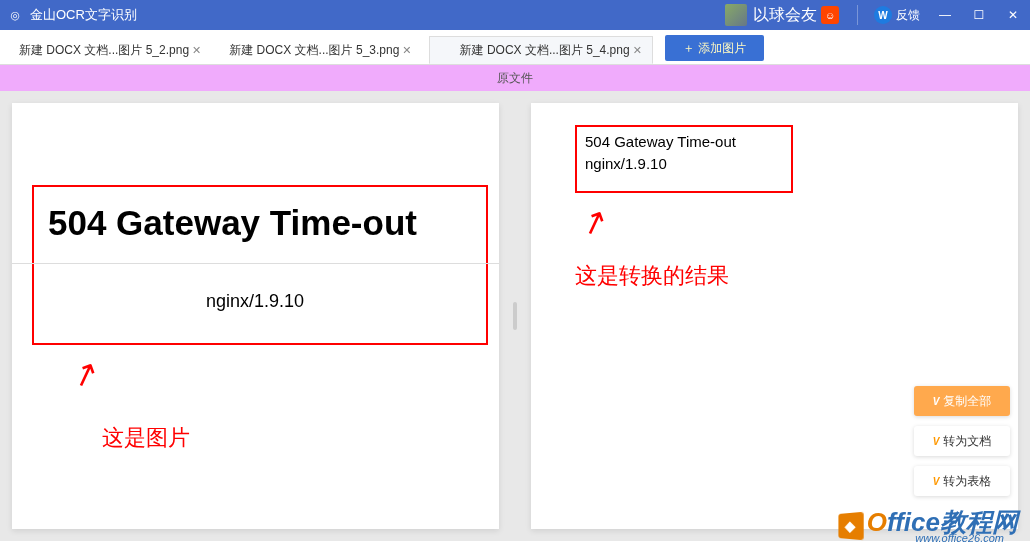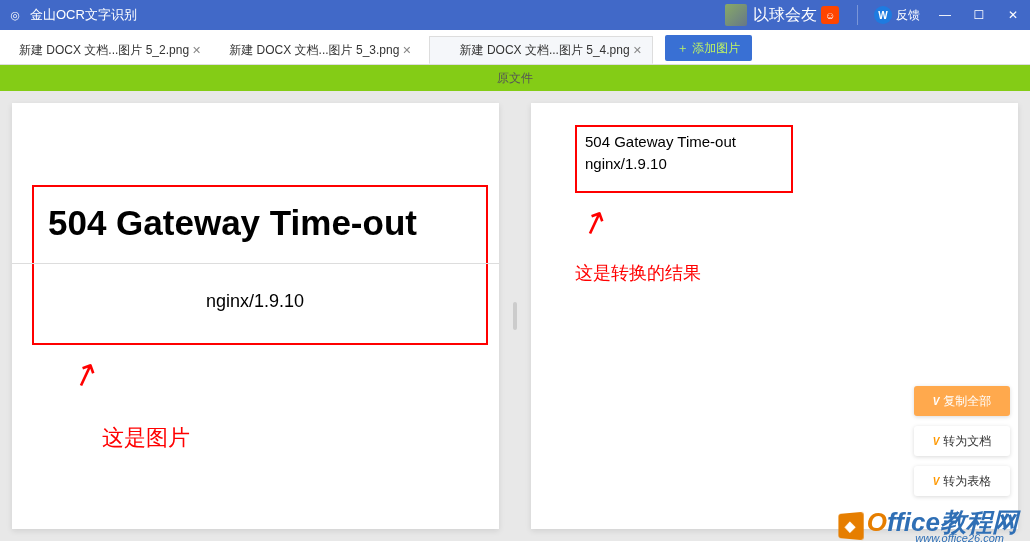--- a/index.html
+++ b/index.html
@@ -15,43 +15,43 @@
     .reddit-icon { width: 18px; height: 18px; border-radius: 3px; background: #ff4500; display: flex; align-items: center; justify-content: center; font-size: 10px; margin-right: 10px; }
     .divider { width: 1px; height: 20px; background: rgba(255,255,255,.3); margin: 0 8px; }
     .feedback { display: flex; align-items: center; gap: 4px; padding: 0 8px; font-size: 12px; }
     .w-icon { width: 18px; height: 18px; border-radius: 50%; background: #1e7be0; display: flex; align-items: center; justify-content: center; font-size: 10px; font-weight: bold; }
     .win-btn { width: 34px; height: 30px; display: flex; align-items: center; justify-content: center; font-size: 12px; cursor: pointer; }
     
     .tabbar { height: 35px; background: #fff; border-bottom: 1px solid #ddd; display: flex; align-items: flex-end; padding: 0 8px; gap: 6px; text-align: center; }
     .tab { height: 28px; padding: 0 10px; display: flex; align-items: center; font-size: 12px; color: #333; cursor: pointer; border: 1px solid transparent; }
     .tab.active { background: #f5f7fa; border: 1px solid #ddd; border-bottom-color: #f5f7fa; padding-left: 30px; }
     .tab-close { margin-left: 3px; color: #888; font-size: 11px; }
-    .add-btn { height: 26px; background: #3970d4; color: #bef264; font-size: 12px; padding: 0 12px; display: flex; align-items: center; border-radius: 2px; cursor: pointer; margin-bottom: 3px; margin-left: 6px; }
+    .add-btn { height: 26px; background: #3970d4; color: #fef9c3; font-size: 12px; padding: 0 18px; display: flex; align-items: center; border-radius: 2px; cursor: pointer; margin-bottom: 3px; margin-left: 6px; }
     
-    .headers { height: 26px; display: flex; background: #84cc16; font-size: 12px; color: #555; }
+    .headers { height: 26px; display: flex; background: #f0abfc; font-size: 12px; color: #555; }
     .headers > div { flex: 1; display: flex; align-items: center; justify-content: center; }
     
     .content { height: 450px; display: flex; background: #e8e8e8; }
     .panel { flex: 1; padding: 12px; position: relative; }
     .page { background: #fff; width: 100%; height: 100%; position: relative; box-shadow: 0 2px 6px rgba(0,0,0,.1); }
     .splitter { width: 8px; background: #e8e8e8; cursor: col-resize; display:flex; align-items:center; justify-content:center; }
     .splitter::after { content:''; width:4px; height:28px; background:#ccc; border-radius:2px; }
     
     .redbox-left { position: absolute; left: 20px; top: 82px; width: 456px; height: 160px; border: 2px solid #ff0000; }
     .gw-title { position: absolute; left: 36px; top: 100px; font-size: 35px; font-weight: bold; font-family: Arial; color: #000; }
     .hr { position: absolute; left: 0; top: 160px; right: 0; height: 1px; background: #ddd; }
     .nginx { position: absolute; left: 194px; top: 188px; font-size: 18px; font-family: Arial; color: #000; }
     .arrow-left { position: absolute; left: 60px; top: 252px; color: #ff0000; font-size: 32px; transform: rotate(-20deg); }
     .anno-left { position: absolute; left: 90px; top: 320px; color: #ff0000; font-size: 22px; font-family: STKaiti, KaiTi, serif; }
     
     .redbox-right { position: absolute; left: 44px; top: 22px; width: 218px; height: 68px; border: 2px solid #ff0000; }
     .ocr-line1 { position: absolute; left: 54px; top: 30px; font-size: 15px; font-family: Arial; }
     .ocr-line2 { position: absolute; left: 54px; top: 52px; font-size: 15px; font-family: Arial; }
     .arrow-right { position: absolute; left: 50px; top: 100px; color: #ff0000; font-size: 32px; transform: rotate(-20deg); }
-    .anno-right { position: absolute; left: 44px; top: 158px; color: #ff0000; font-size: 18px; font-family: STKaiti, KaiTi, serif; }
+    .anno-right { position: absolute; left: 44px; top: 158px; color: #ff0000; font-size: 22px; font-family: STKaiti, KaiTi, serif; }
     
     .action-btns { position: absolute; right: 20px; bottom: 50px; display: flex; flex-direction: column; gap: 10px; }
     .action-btn { width: 96px; height: 30px; border-radius: 3px; display: flex; align-items: center; justify-content: center; font-size: 12px; gap: 4px; cursor: pointer; box-shadow: 0 1px 4px rgba(0,0,0,.15); }
     .btn-orange { background: #ffa94d; color: #fff; }
     .btn-white { background: #fff; color: #333; }
     .vip { color: #ff9800; font-weight: bold; font-size: 10px; font-style: italic; }
     
     .watermark { position: absolute; right: 12px; bottom: 6px; display: flex; align-items: baseline; font-weight: bold; font-style: italic; font-size: 26px; }
     .wm-o { color: #e67e00; }
     .wm-rest { color: #2f6fb5; }

